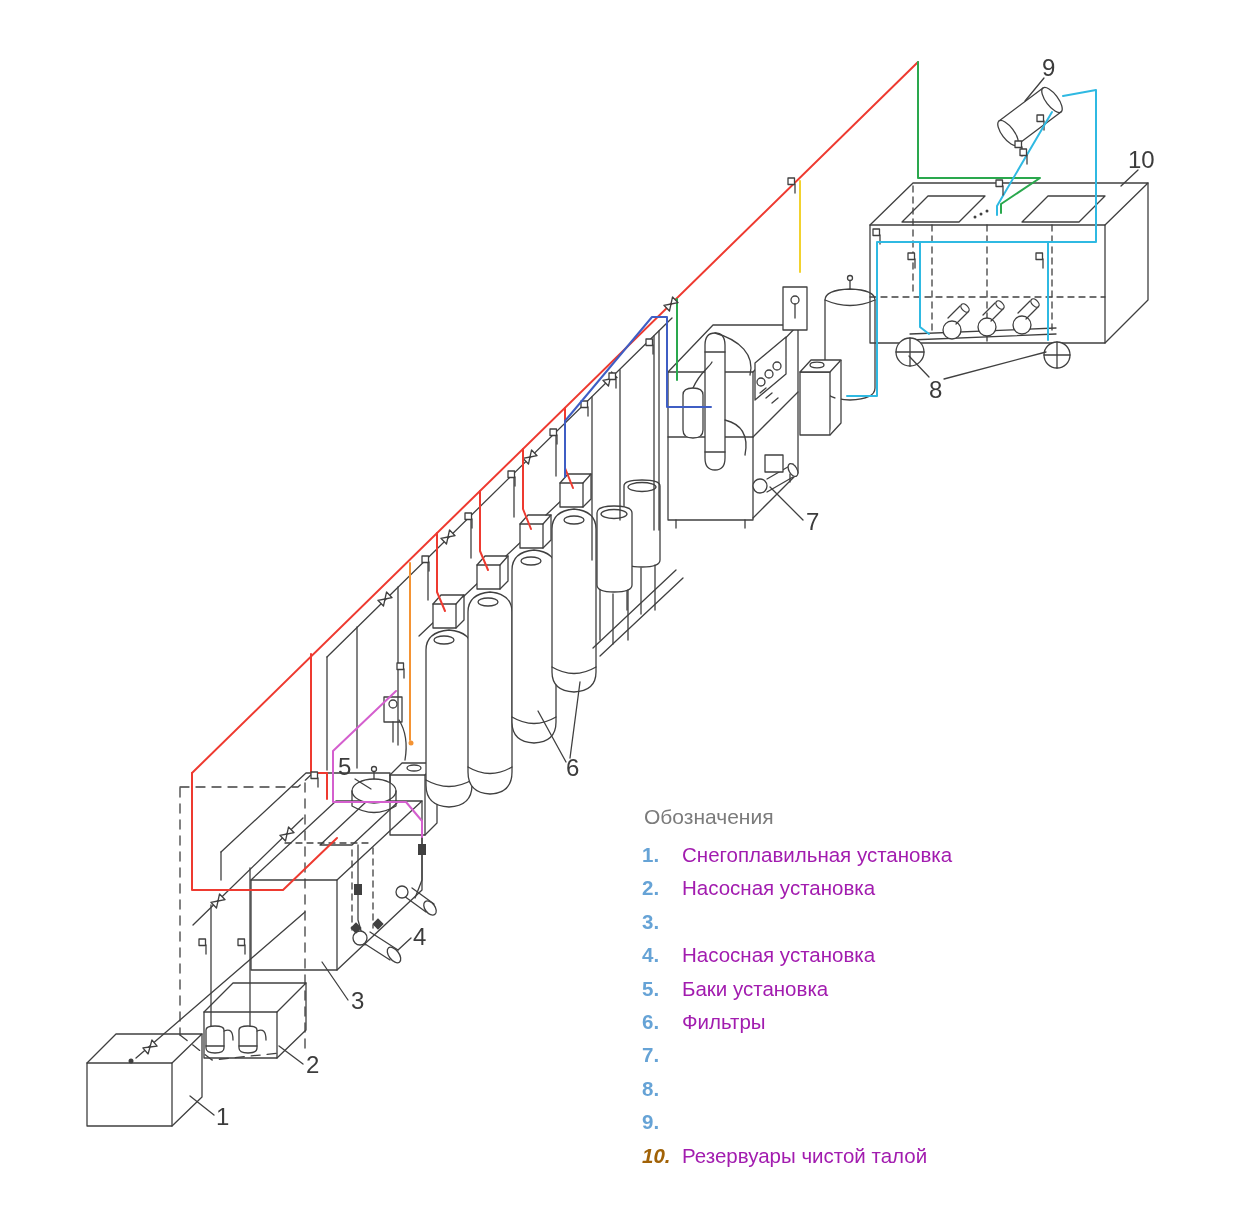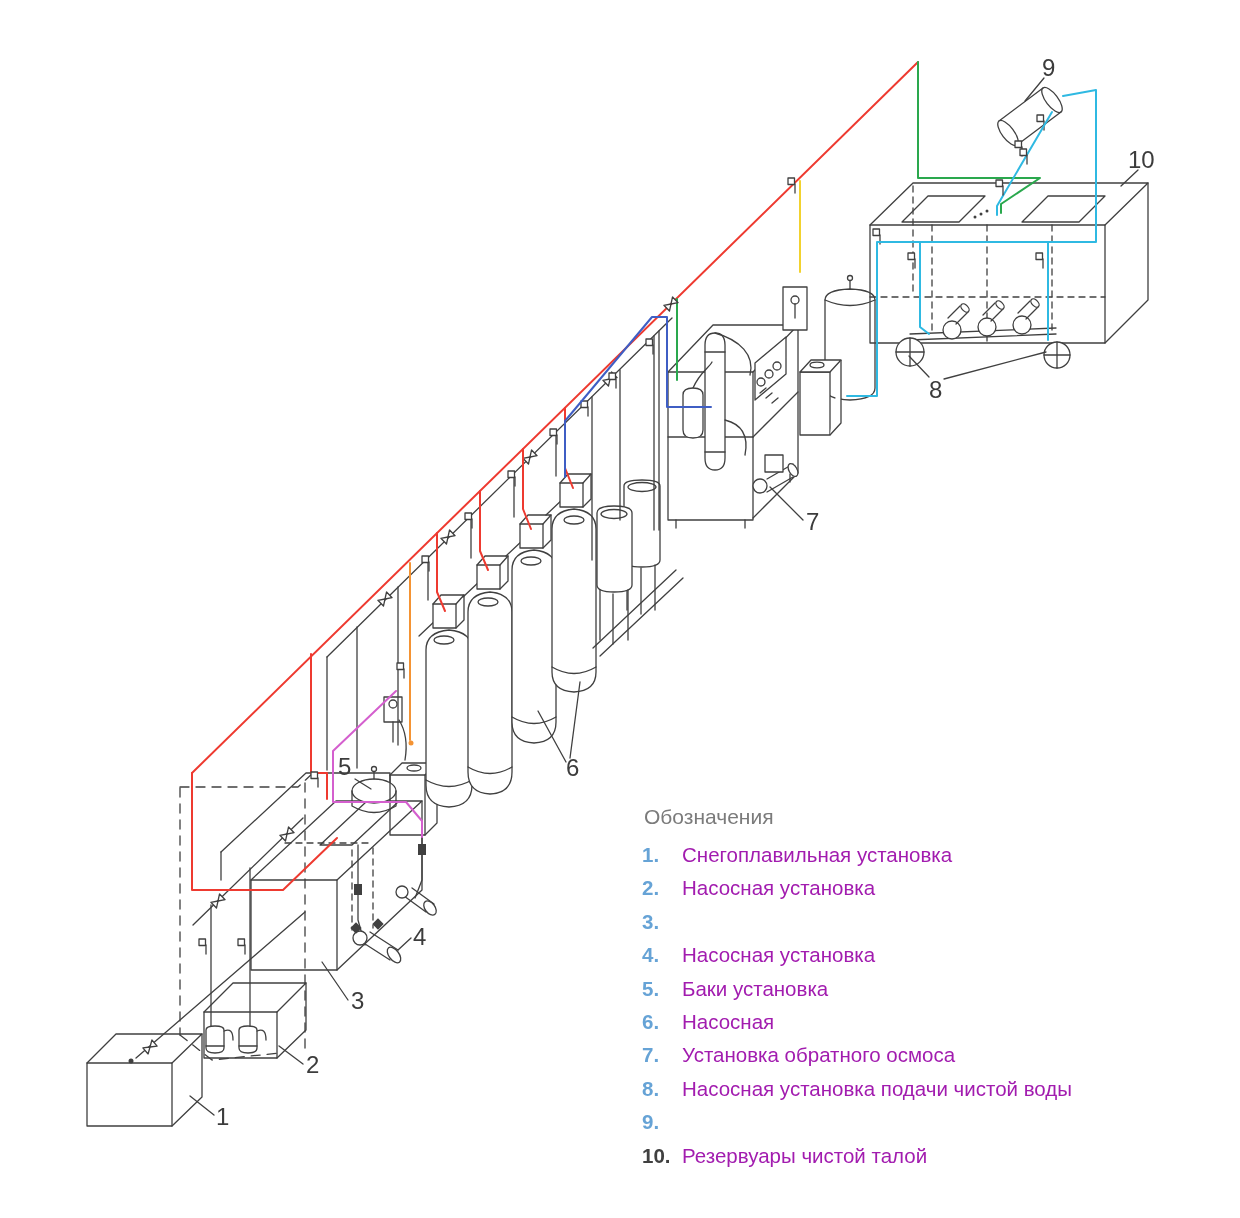--- a/index.html
+++ b/index.html
@@ -373,31 +373,29 @@
   <div class="legend-row">
         <span class="legend-num" style="color: rgb(102, 163, 214);">4.</span>
         <span class="legend-text">Насосная установка</span>
       </div>
   <div class="legend-row">
         <span class="legend-num" style="color: rgb(102, 163, 214);">5.</span>
         <span class="legend-text">Баки установка</span>
       </div>
   <div class="legend-row">
         <span class="legend-num" style="color: rgb(102, 163, 214);">6.</span>
-        <span class="legend-text">Насосная</span>
+        <span class="legend-text">Фильтры</span>
       </div>
   <div class="legend-row">
         <span class="legend-num" style="color: rgb(102, 163, 214);">7.</span>
-        <span class="legend-text">Установка обратного осмоса</span>
       </div>
   <div class="legend-row">
         <span class="legend-num" style="color: rgb(102, 163, 214);">8.</span>
-        <span class="legend-text">Насосная установка подачи чистой воды</span>
       </div>
   <div class="legend-row">
         <span class="legend-num" style="color: rgb(102, 163, 214);">9.</span>
       </div>
   <div class="legend-row">
-        <span class="legend-num" style="color: #404040;">10.</span>
+        <span class="legend-num" style="color: #a16207; font-style: italic;">10.</span>
         <span class="legend-text">Резервуары чистой талой</span>
       </div>
 </div>
 </div>
 
 </body></html>

